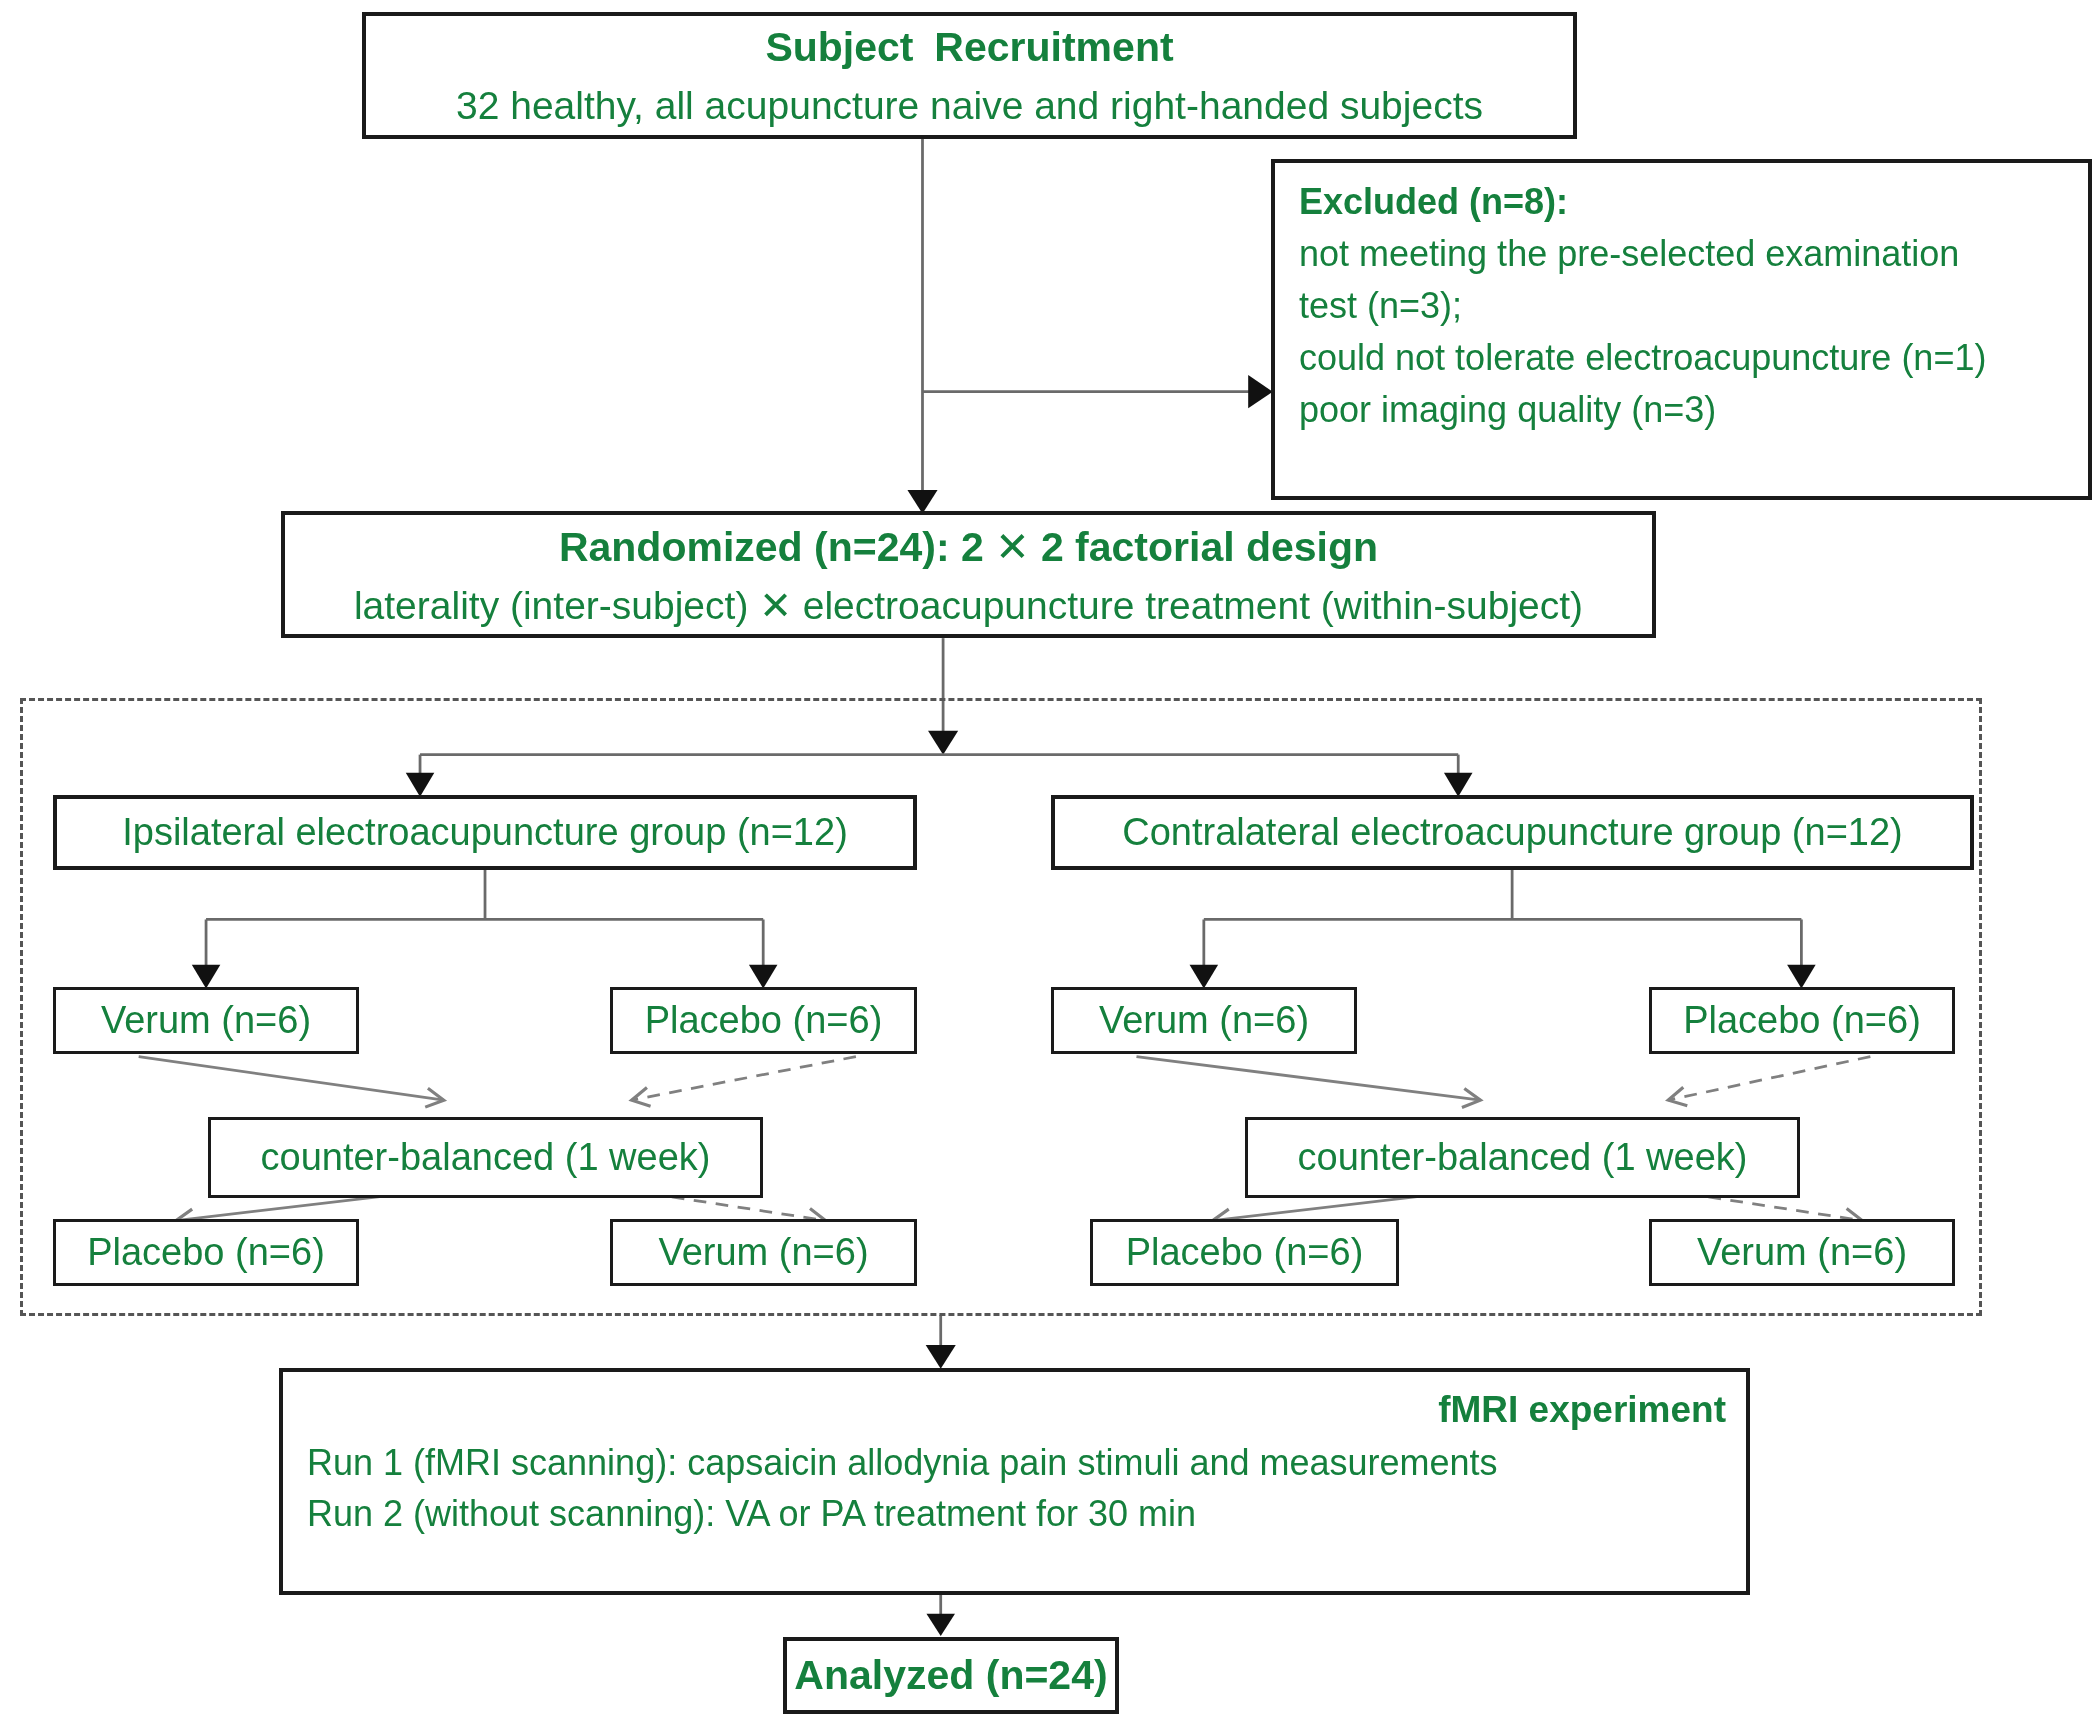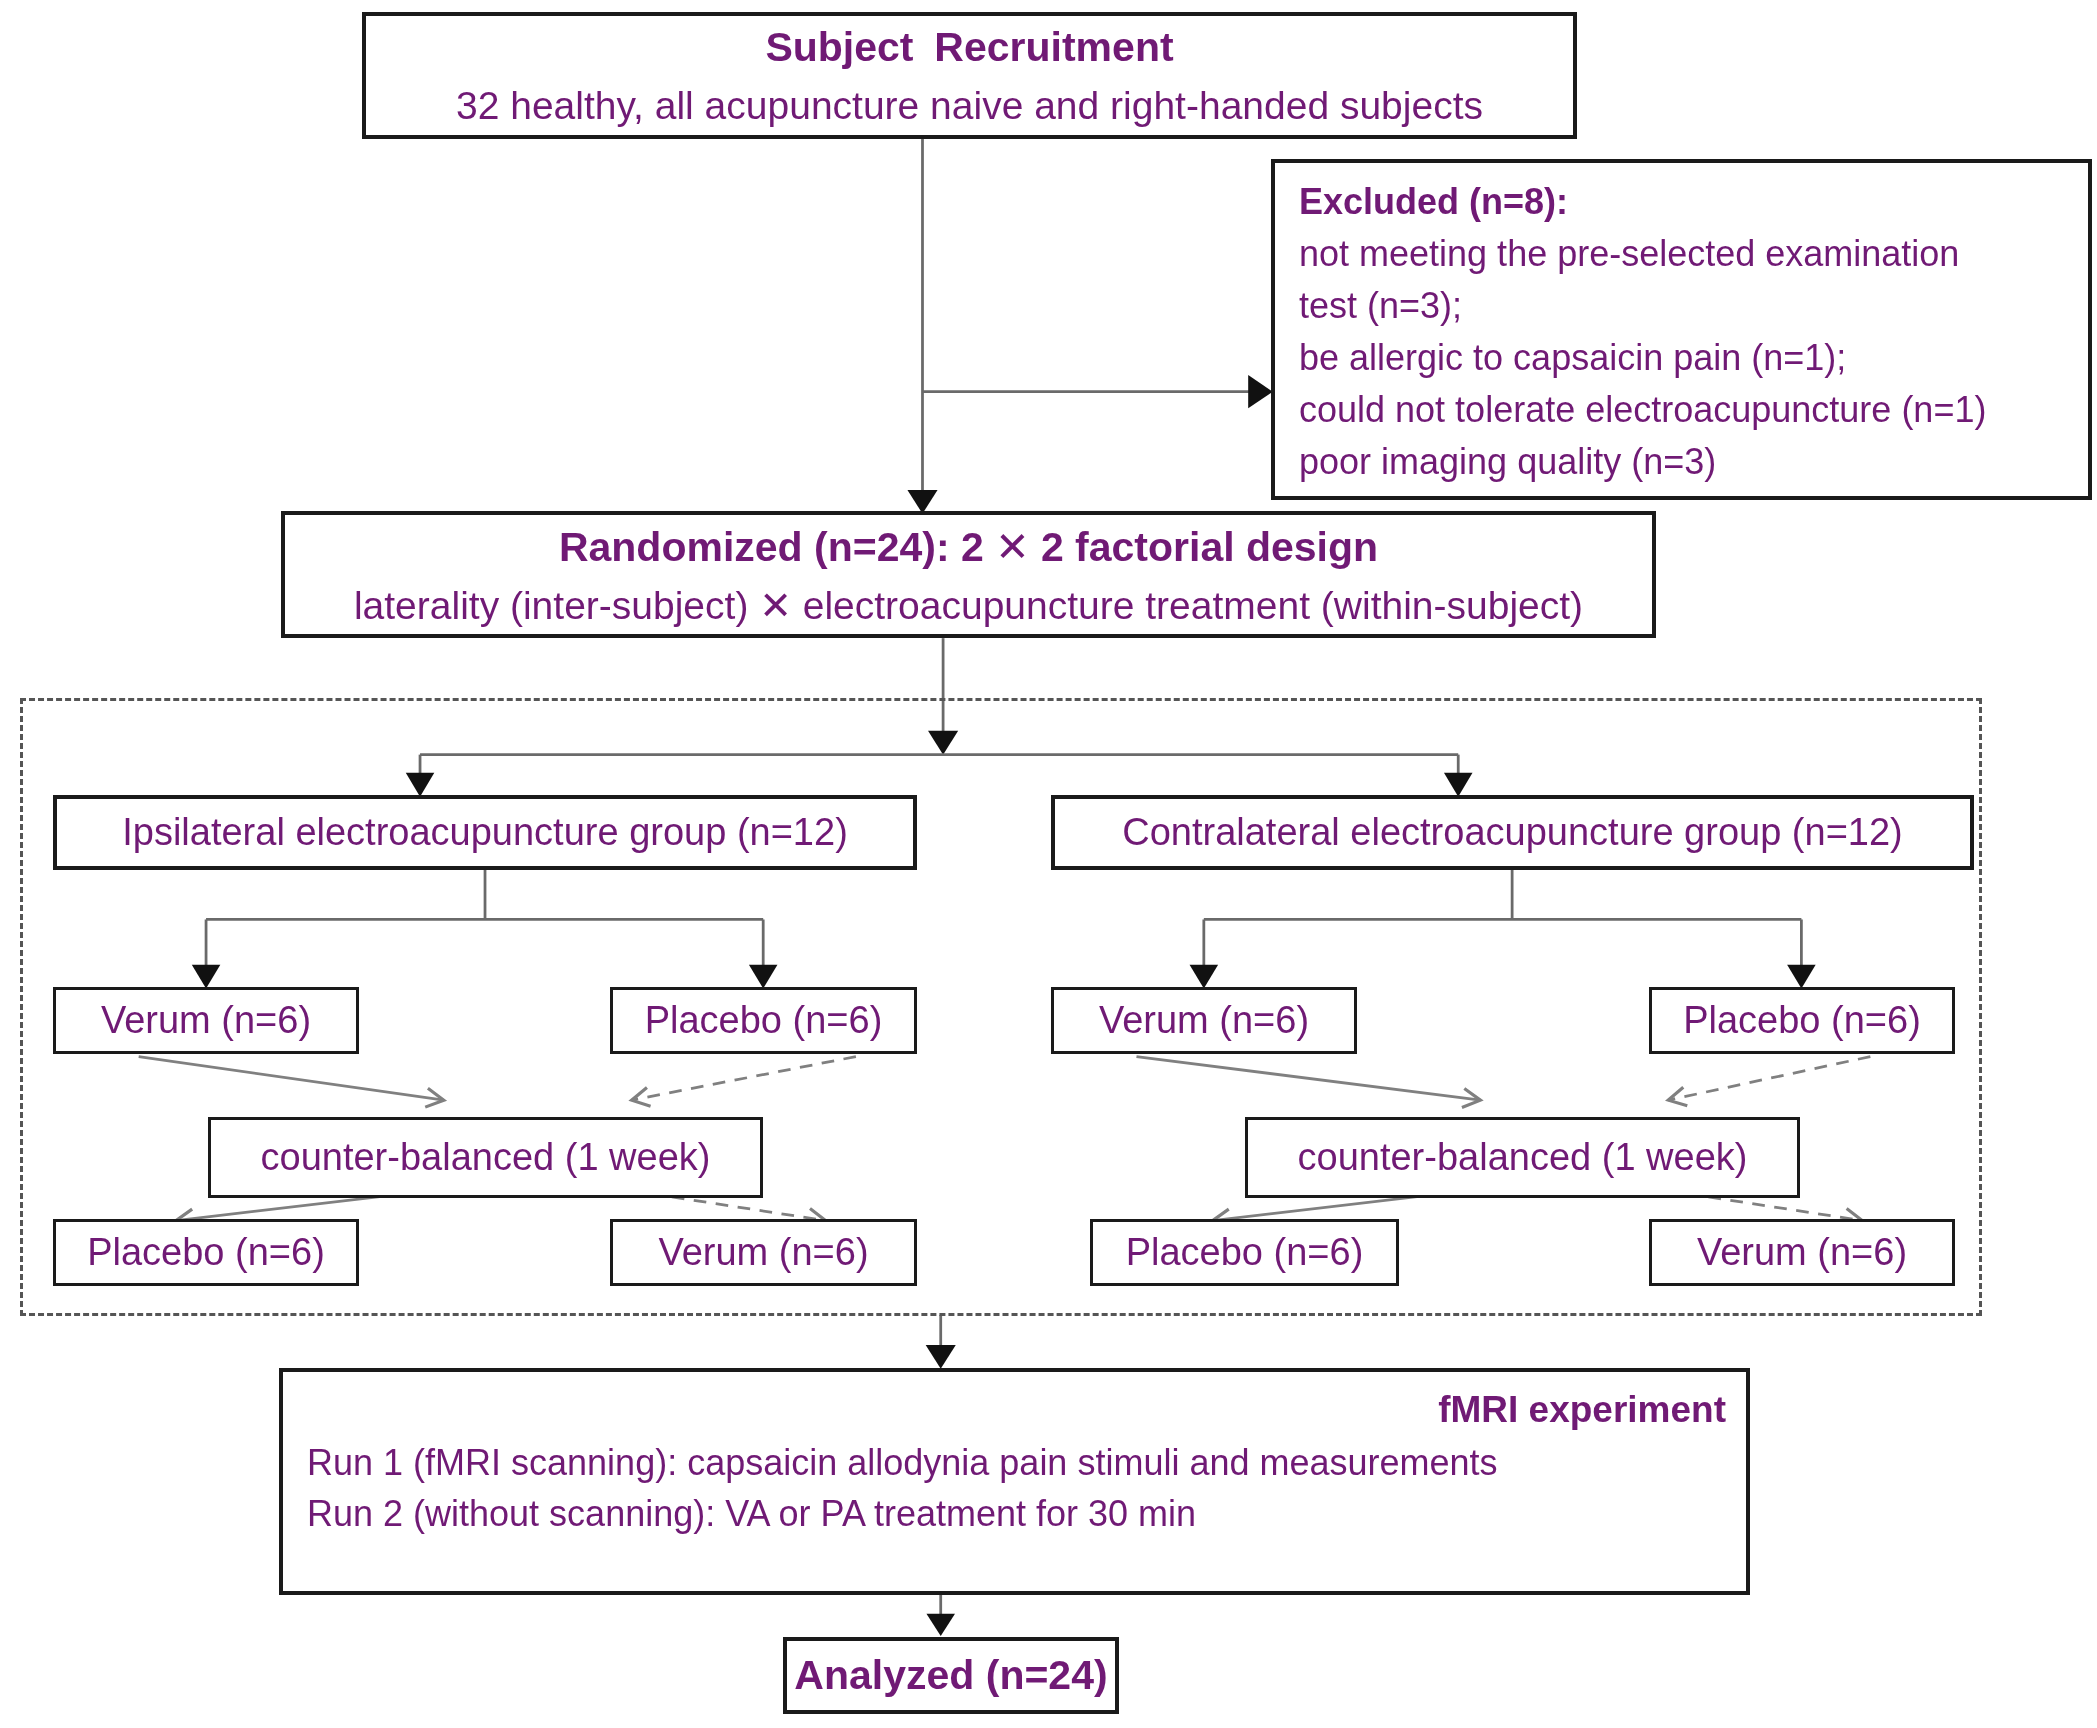--- a/index.html
+++ b/index.html
@@ -1,21 +1,21 @@
 <!DOCTYPE html>
 <html style="font-size:12.7px"><head>
 <meta charset="utf-8">
 <style>
   html,body{margin:0;padding:0;background:#ffffff;}
   .canvas{
     position:relative;
     width:2097px;height:1728px;
     background:#ffffff;
     font-family:"Liberation Sans","DejaVu Sans",sans-serif;
-    color:#701a75;
+    color:#15803d;
   }
   .connectors{position:absolute;left:0;top:0;width:2097px;height:1728px;}
   .box{
     position:absolute;
     box-sizing:border-box;
     background:#ffffff;
     border:4px solid #1a1a1a;
   }
   .center-flex{display:flex;align-items:center;justify-content:center;text-align:center;}
   .col-center{display:flex;flex-direction:column;align-items:center;justify-content:center;text-align:center;}
@@ -139,21 +139,20 @@
 
   <div class="box subject-box col-center">
     <div class="subject-title">Subject Recruitment</div>
     <div class="subject-sub">32 healthy, all acupuncture naive and right-handed subjects</div>
   </div>
 
   <div class="box excluded-box">
     <div class="excluded-line excluded-title">Excluded (n=8):</div>
     <div class="excluded-line">not meeting the pre-selected examination</div>
     <div class="excluded-line">test (n=3);</div>
-    <div class="excluded-line">be allergic to capsaicin pain (n=1);</div>
     <div class="excluded-line">could not tolerate electroacupuncture (n=1)</div>
     <div class="excluded-line">poor imaging quality (n=3)</div>
   </div>
 
   <div class="box randomized-box col-center">
     <div class="rand-title">Randomized (n=24): 2 ✕ 2 factorial design</div>
     <div class="rand-sub">laterality (inter-subject) ✕ electroacupuncture treatment (within-subject)</div>
   </div>
 
   <div class="box group-box ipsi-box center-flex">

